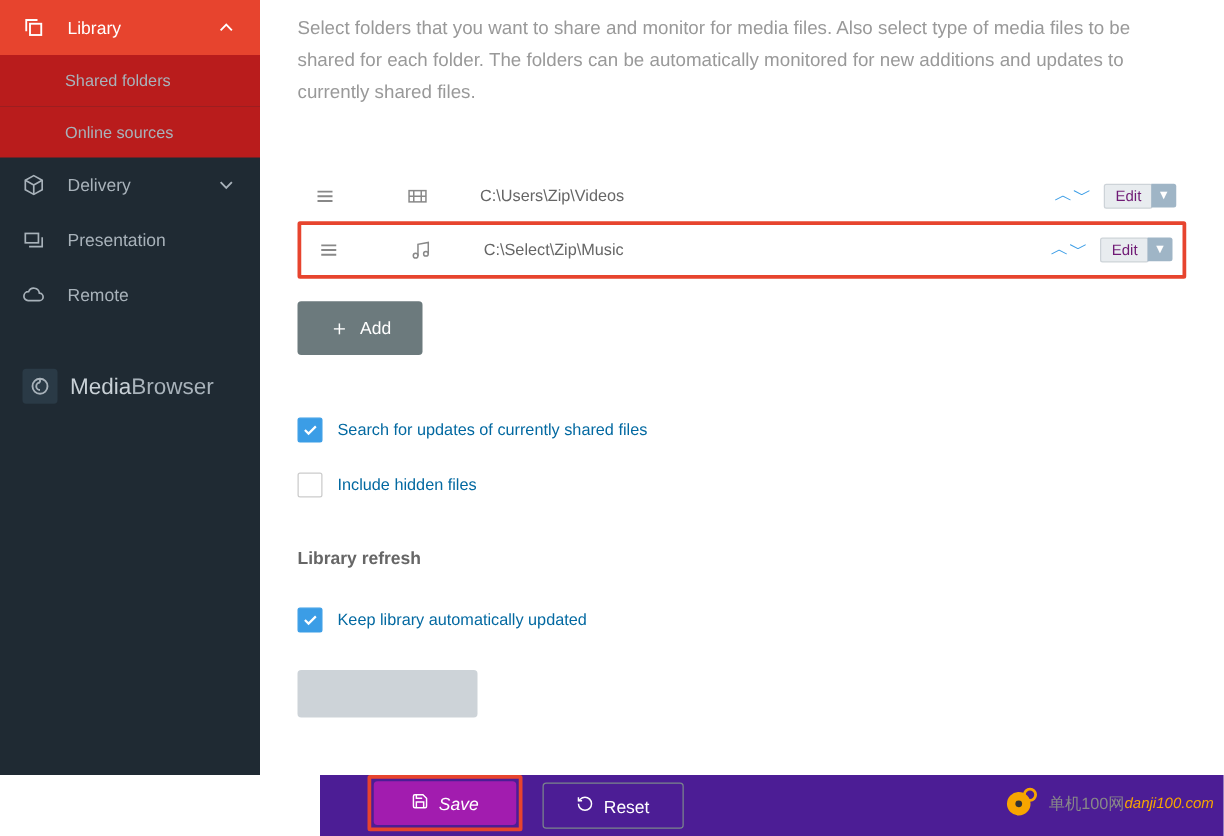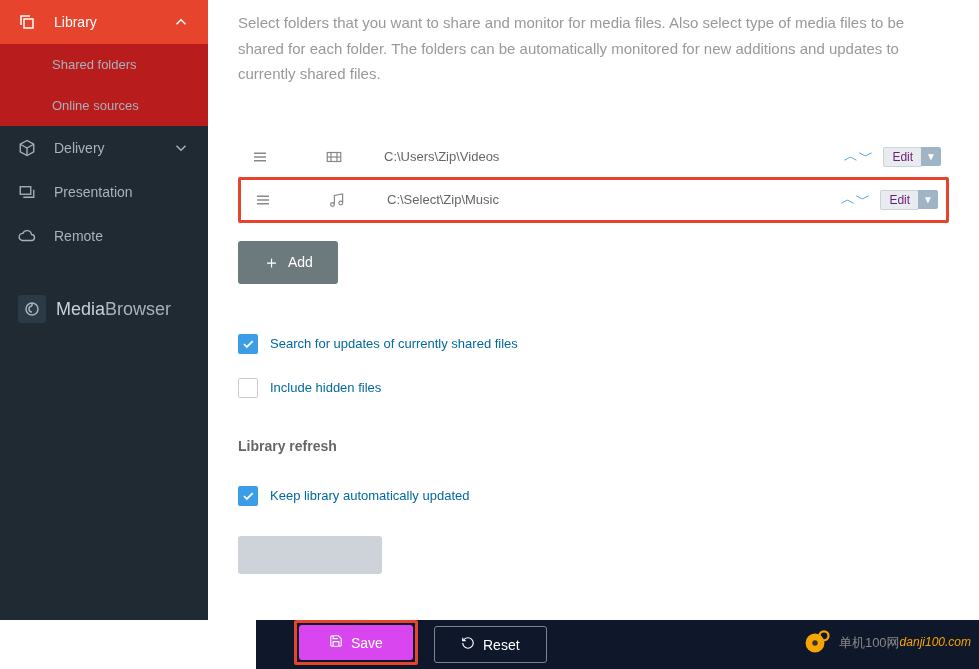--- a/index.html
+++ b/index.html
@@ -37,23 +37,23 @@
     .add-btn { background: #6c7a7d; color: #fff; border: none; padding: 10px 25px; font-size: 14px; border-radius: 3px; margin: 18px 0 0 0; cursor: pointer; display: flex; align-items: center; gap: 8px; }
     
     .options { margin: 50px 30px 30px 30px; }
     .checkbox-row { display: flex; align-items: center; gap: 12px; margin-bottom: 24px; color: #0369a1; font-size: 13px; }
     .checkbox { width: 20px; height: 20px; border: 1px solid #ccc; border-radius: 2px; cursor: pointer; display: flex; align-items: center; justify-content: center; }
     .checkbox.checked { background: #3b9de6; border-color: #3b9de6; color: #fff; }
     
     .section-title { color: #666; font-size: 14px; font-weight: bold; margin: 40px 30px 32px 30px; }
     
     
-    .footer { position: absolute; left: 256px; right: 0; bottom: 0; height: 49px; background: #0f172a; display: flex; align-items: center; padding: 0 30px; gap: 18px; }
+    .footer { position: absolute; left: 256px; right: 0; bottom: 0; height: 49px; background: #4c1d95; display: flex; align-items: center; padding: 0 30px; gap: 18px; }
     .save-wrap { border: 3px solid #e7442e; border-radius: 2px; padding: 2px; position: absolute; left: 294px; bottom: 4px; }
-    .save-btn { background: #d946ef; color: #fff; border: none; padding: 9px 30px; font-size: 14px; border-radius: 3px; cursor: pointer; display: flex; align-items: center; gap: 8px; }
+    .save-btn { background: #a21caf; color: #fff; border: none; padding: 9px 30px; font-size: 14px; border-radius: 3px; cursor: pointer; display: flex; align-items: center; gap: 8px; font-style: italic; }
     .reset-btn { background: transparent; color: #fff; border: 1px solid #7a858c; padding: 9px 26px; font-size: 14px; border-radius: 3px; cursor: pointer; display: flex; align-items: center; gap: 8px; margin-left: 148px; }
     
     .watermark { position: absolute; right: 8px; bottom: 8px; display: flex; align-items: center; gap: 6px; color: #666; font-size: 12px; }
     .watermark-logo { width: 36px; height: 36px; border-radius: 50%; background: radial-gradient(circle, #f7a500 30%, transparent 35%); display: flex; align-items: center; justify-content: center; font-size: 20px; }
     .watermark-text { display: flex; flex-direction: row; line-height: 1.2; }
     .watermark-label { color: #888; font-size: 13px; }
     .watermark-url { color: #f7a500; font-size: 12px; font-style: italic; }
     
     .partial-btn { background: #cdd3d8; color: #888; border: none; padding: 10px 30px; font-size: 14px; border-radius: 3px; margin: 0 30px; }
   </style>

